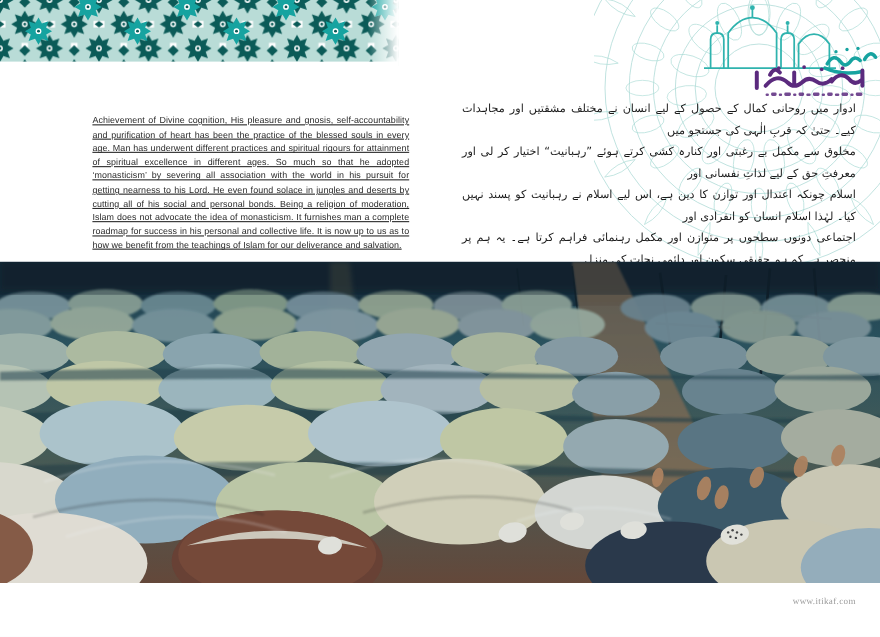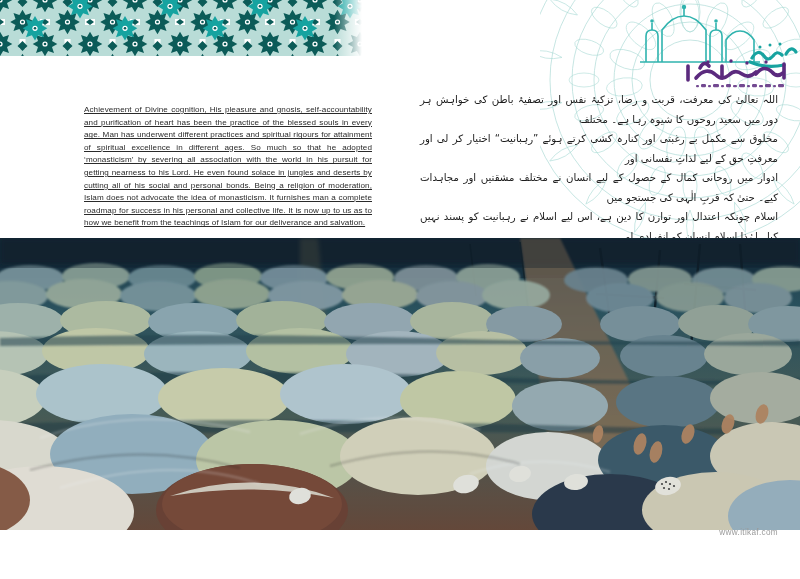--- a/index.html
+++ b/index.html
@@ -96,24 +96,25 @@
     height: 292px;
     overflow: hidden;
     background: #20384a;
   }
   #photo svg { display: block; }
 
   
   #footer-url {
     position: absolute;
     right: 22px;
-    top: 528px;
+    top: 542px;
     font-size: 8.2px;
     color: #9a9a9a;
     letter-spacing: 0.04em;
+    font-family: Liberation Serif, serif;
   }
 </style>
 </head>
 <body>
 
 <div id="pattern-band">
   <svg width="362" height="62" viewBox="0 0 362 62" xmlns="http://www.w3.org/2000/svg">
     <defs>
 
       <g id="star8-dark">
@@ -453,23 +454,22 @@
   </svg>
 </div>
 
 <div id="text-region">
 
   <div id="english-column">
     <p>Achievement of Divine cognition, His pleasure and gnosis, self-accountability and purification of heart has been the practice of the blessed souls in every age. Man has underwent different practices and spiritual rigours for attainment of spiritual excellence in different ages. So much so that he adopted ‘monasticism’ by severing all association with the world in his pursuit for getting nearness to his Lord. He even found solace in jungles and deserts by cutting all of his social and personal bonds. Being a religion of moderation, Islam does not advocate the idea of monasticism. It furnishes man a complete roadmap for success in his personal and collective life. It is now up to us as to how we benefit from the teachings of Islam for our deliverance and salvation.</p>
   </div>
 
   <div id="urdu-column">
-    <p>اللہ تعالیٰ کی معرفت، قربت و رضا، تزکیۂ نفس اور تصفیۂ باطن کی خواہش ہر دور میں سعید روحوں کا شیوہ رہا ہے۔ مختلف</p>
+    <p>ادوار میں روحانی کمال کے حصول کے لیے انسان نے مختلف مشقتیں اور مجاہدات کیے۔ حتیٰ کہ قربِ الٰہی کی جستجو میں</p>
     <p>مخلوق سے مکمل بے رغبتی اور کنارہ کشی کرتے ہوئے ”رہبانیت“ اختیار کر لی اور معرفتِ حق کے لیے لذاتِ نفسانی اور</p>
-    <p>ادوار میں روحانی کمال کے حصول کے لیے انسان نے مختلف مشقتیں اور مجاہدات کیے۔ حتیٰ کہ قربِ الٰہی کی جستجو میں</p>
     <p>اسلام چونکہ اعتدال اور توازن کا دین ہے، اس لیے اسلام نے رہبانیت کو پسند نہیں کیا۔ لہٰذا اسلام انسان کو انفرادی اور</p>
     <p>اجتماعی دونوں سطحوں پر متوازن اور مکمل رہنمائی فراہم کرتا ہے۔ یہ ہم پر منحصر ہے کہ ہم حقیقی سکون اور دائمی نجات کی منزل</p>
     <p>کو پانے کے لیے اسلام سے کس حد تک مستفید ہوتے ہیں۔</p>
   </div>
 
 </div>
 
 <div id="photo">
   <svg width="800" height="292" viewBox="0 0 800 292" xmlns="http://www.w3.org/2000/svg">
     <defs>

